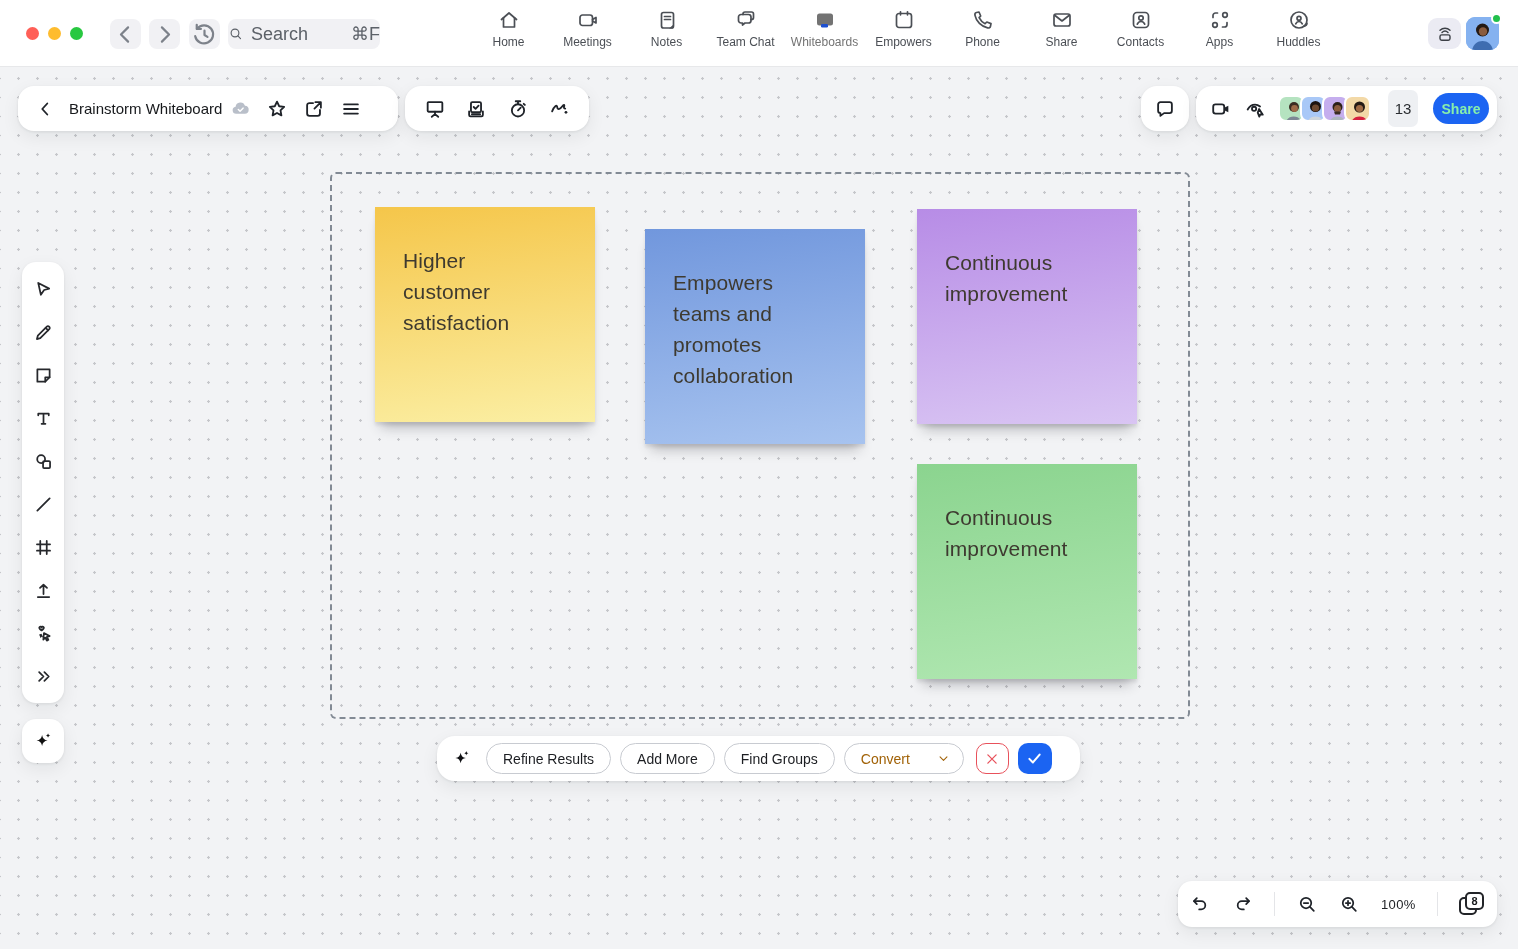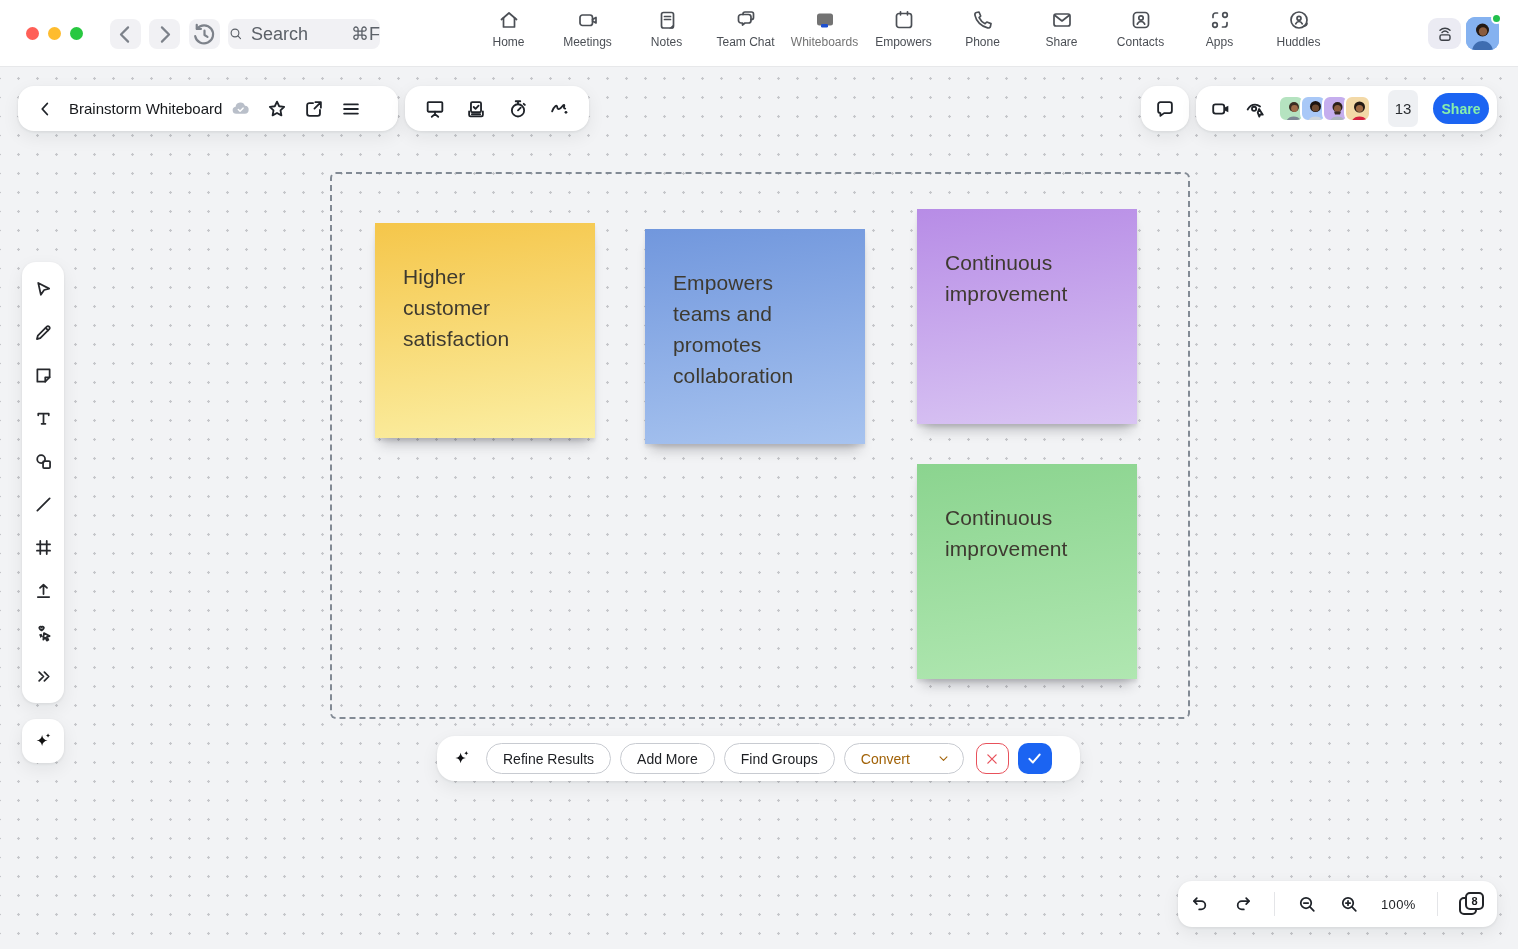--- a/index.html
+++ b/index.html
@@ -427,21 +427,21 @@
 
   <div class="pill ai-fab">
     <svg viewBox="0 0 24 24">
       <path d="M11 5.5c.6 3.7 2.3 5.4 6 6-3.7.6-5.4 2.3-6 6-.6-3.7-2.3-5.4-6-6 3.7-.6 5.4-2.3 6-6z" fill="currentColor"></path>
       <path d="M17.5 3.5c.25 1.5.95 2.2 2.5 2.5-1.55.3-2.25 1-2.5 2.5-.25-1.5-.95-2.2-2.5-2.5 1.55-.3 2.25-1 2.5-2.5z" fill="currentColor"></path>
     </svg>
   </div>
 
   <div class="selection-rect"></div>
 
-  <div class="note note-0" style="background: linear-gradient(172deg, rgb(245, 198, 74) 0%, rgb(251, 239, 164) 100%); margin-top: 16px;">Higher customer satisfaction</div>
+  <div class="note note-0" style="background: linear-gradient(172deg, rgb(245, 198, 74) 0%, rgb(251, 239, 164) 100%);">Higher customer satisfaction</div>
   <div class="note note-1" style="background: linear-gradient(172deg, rgb(113, 151, 221) 0%, rgb(167, 195, 239) 100%); margin-top: 19px;">Empowers teams and promotes collaboration</div>
   <div class="note note-2" style="background: linear-gradient(172deg, rgb(183, 140, 230) 0%, rgb(217, 197, 243) 100%);">Continuous improvement</div>
   <div class="note note-5" style="background: linear-gradient(172deg, rgb(139, 212, 143) 0%, rgb(176, 231, 177) 100%);">Continuous improvement</div>
 
   <div class="pill ai-bar">
     <span class="spark">
       <svg viewBox="0 0 24 24" width="21" height="21">
         <path d="M11 5.5c.6 3.7 2.3 5.4 6 6-3.7.6-5.4 2.3-6 6-.6-3.7-2.3-5.4-6-6 3.7-.6 5.4-2.3 6-6z" fill="currentColor"></path>
         <path d="M17.5 3.5c.25 1.5.95 2.2 2.5 2.5-1.55.3-2.25 1-2.5 2.5-.25-1.5-.95-2.2-2.5-2.5 1.55-.3 2.25-1 2.5-2.5z" fill="currentColor"></path>
       </svg>

